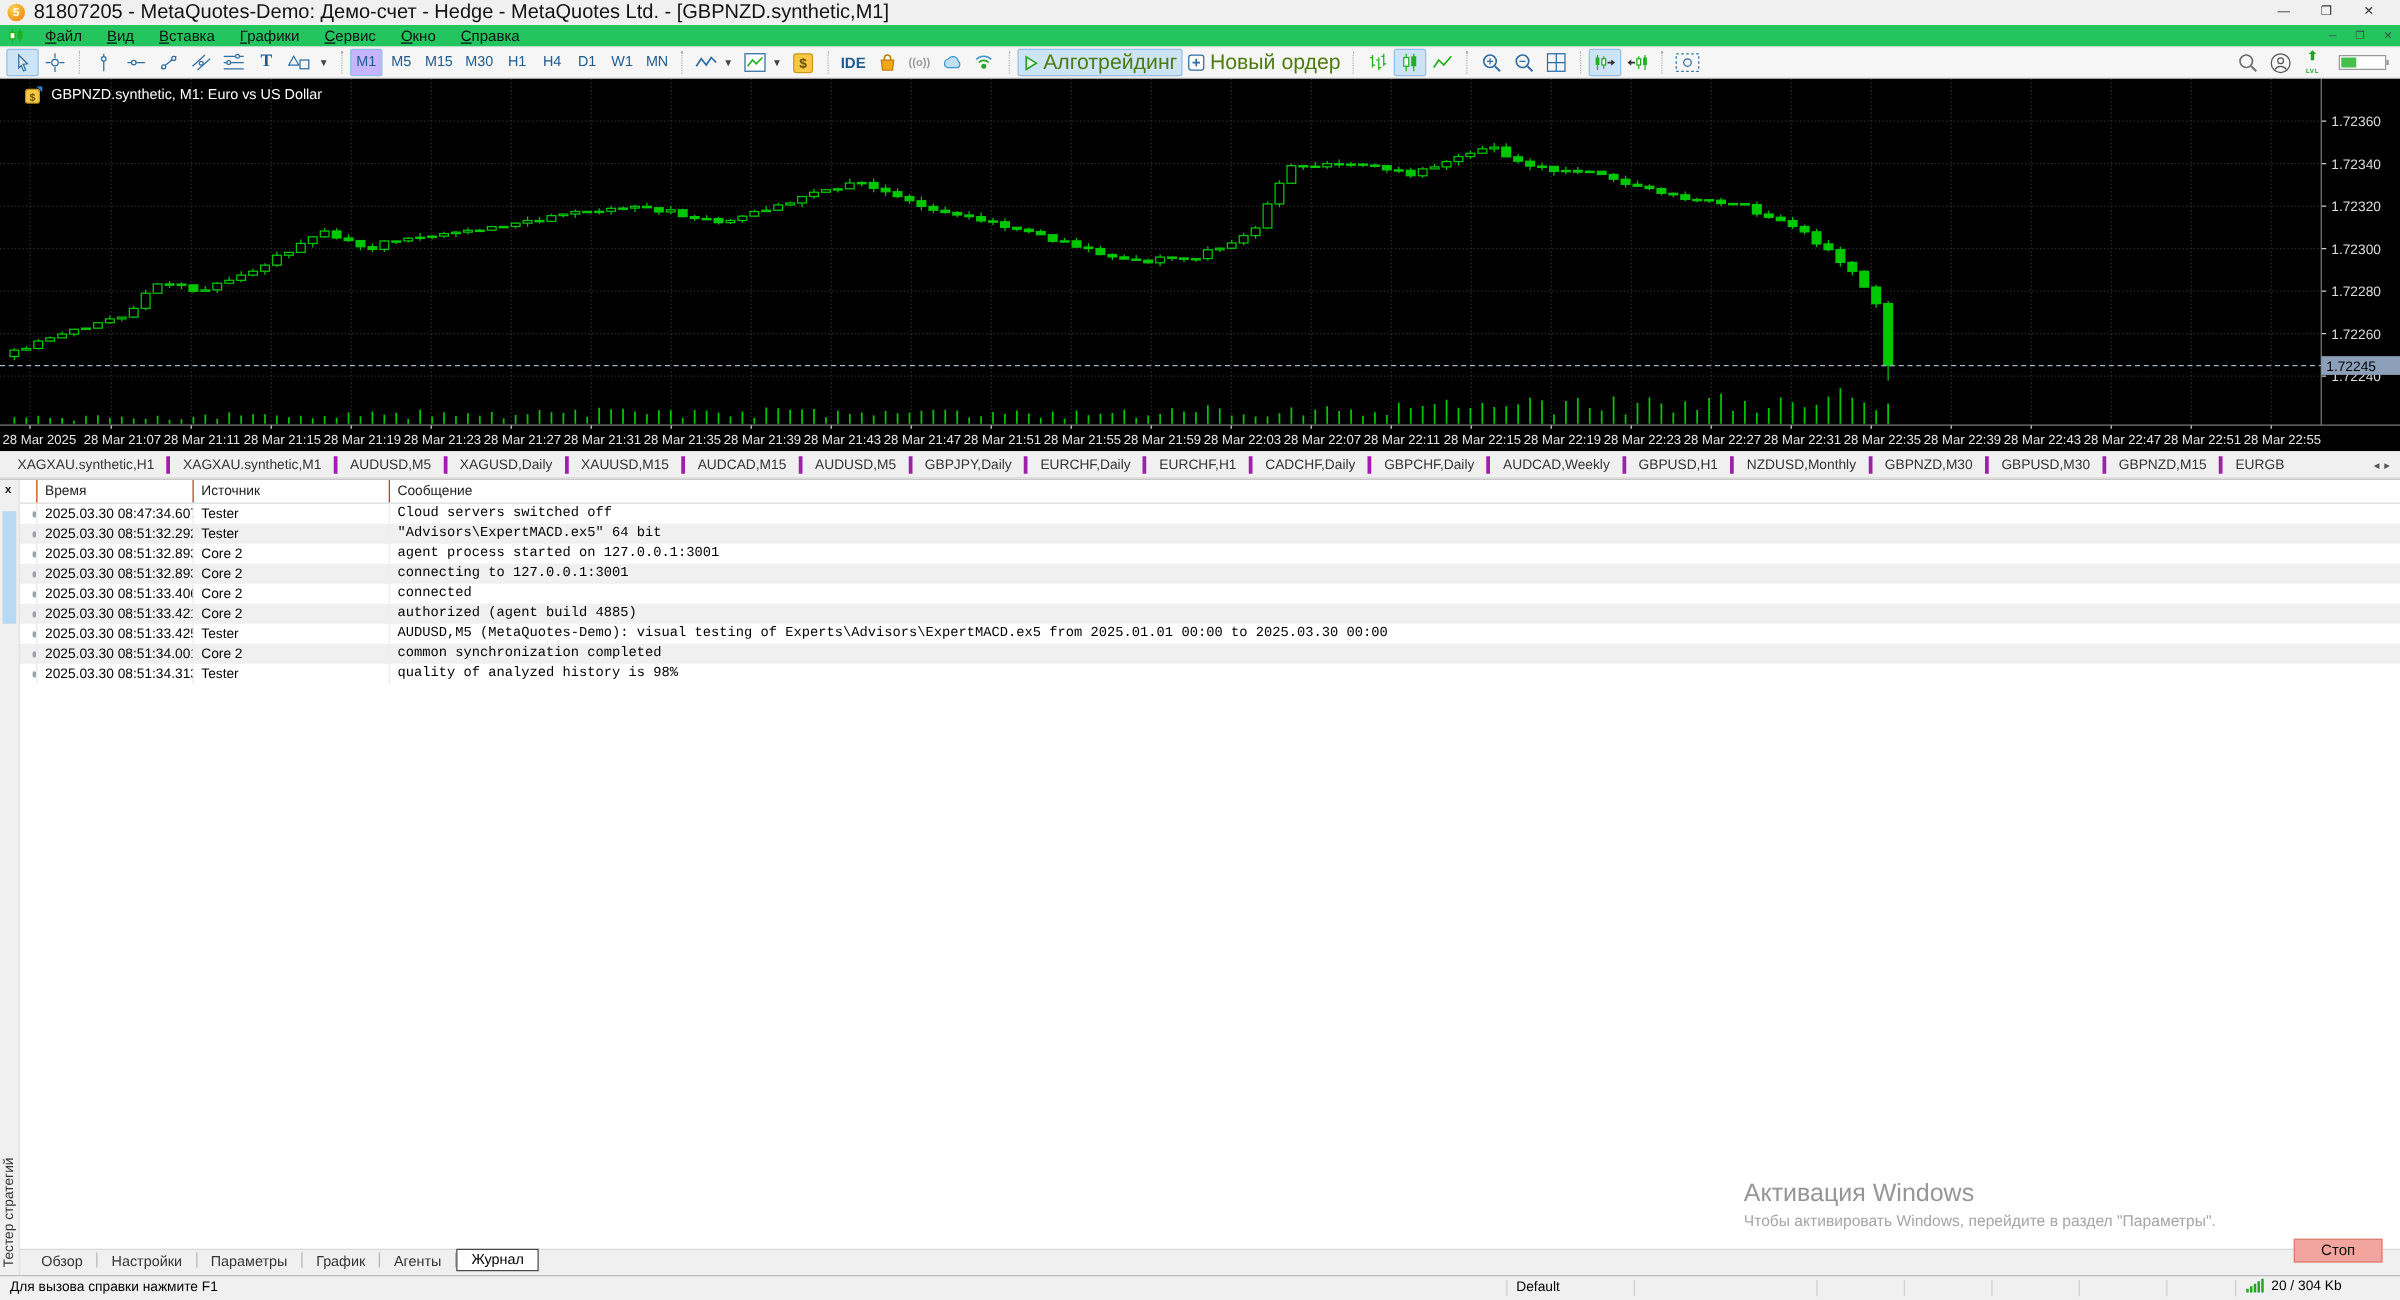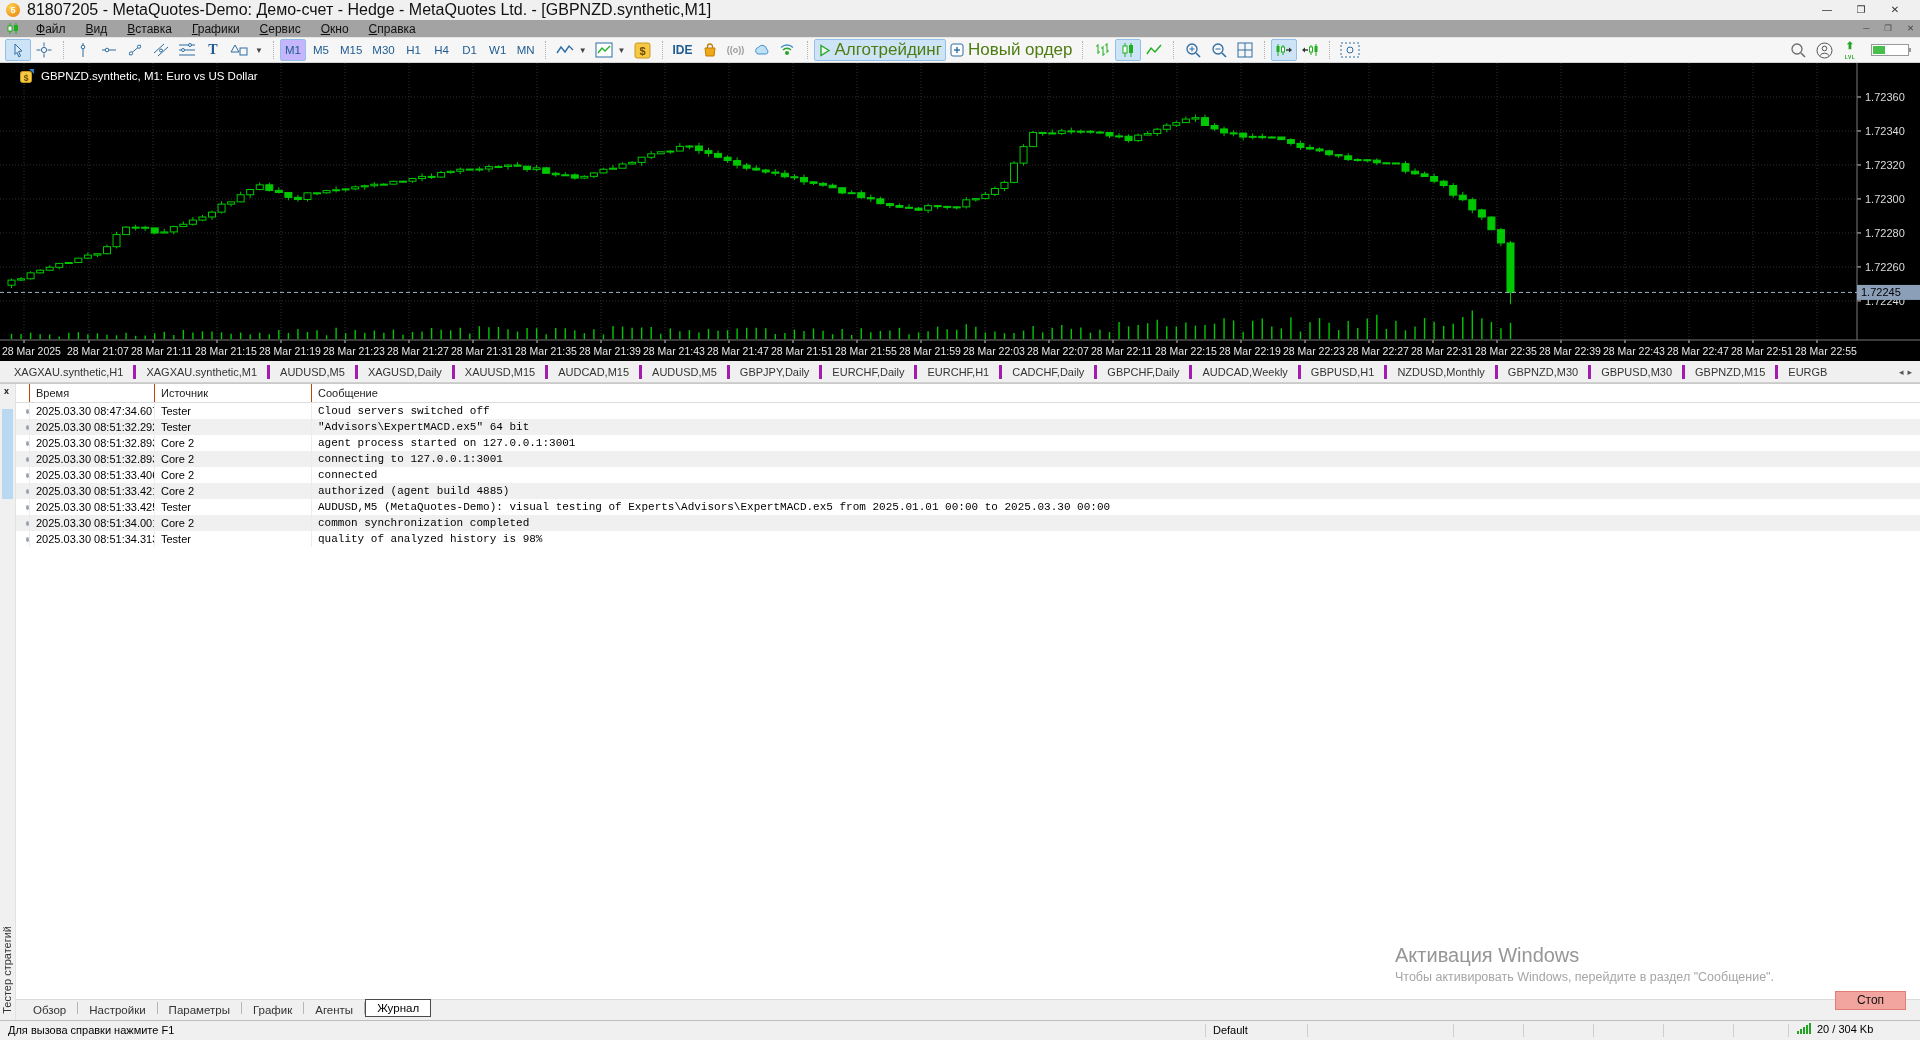--- a/index.html
+++ b/index.html
@@ -6,21 +6,21 @@
 html,body{width:1920px;height:1040px;overflow:hidden}
 body{font-family:"Liberation Sans",sans-serif;background:#f0f0f0;position:relative;font-size:12px;color:#000}
 u{text-decoration:underline}
 
 .titlebar{height:20px;display:flex;align-items:center;padding:0 6px;background:#f0f0f0}
 .app-icon{width:14px;height:14px;border-radius:50%;background:radial-gradient(circle at 35% 30%,#ffd24d,#f0941f 70%,#c96f12);display:inline-flex;align-items:center;justify-content:center;color:#fff;font-size:9px;font-weight:bold;margin-right:7px}
 .title-text{font-size:16px;color:#111;white-space:nowrap}
 .win-controls{margin-left:auto;display:flex;gap:0;padding-right:2px}
 .win-btn{width:34px;text-align:center;font-size:10px;color:#333;line-height:20px}
 
-.menubar{height:17px;display:flex;align-items:center;background:#a3a3a3;position:relative}
+.menubar{height:17px;display:flex;align-items:center;background:#22c55e;position:relative}
 .menu-chart-icon{margin:0 6px 0 6px;display:inline-flex}
 .menu-item{padding:0 10px;font-size:12px;color:#111}
 .child-controls{position:absolute;right:6px;top:0;display:flex;gap:15px;color:#444;font-size:8.5px;line-height:17px}
 
 .toolbar{height:26px;background:#f6f6f6;border-top:1px solid #e6e6e6;border-bottom:1px solid #d2d2d2;display:flex;align-items:center;padding:0 5px}
 .vsep{width:1px;height:18px;border-left:1px dotted #b3b3b3;margin:0 6px}
 .tb{height:22px;min-width:26px;display:inline-flex;align-items:center;justify-content:center;gap:4px;border:1px solid transparent;border-radius:2px;color:#1d5b91;padding:0 3px}
 .tb svg{display:block}
 .tb.sel{background:#cde4f7;border-color:#92c0e8}
 .tb.txt{font-size:12px;font-weight:bold}
@@ -1057,21 +1057,21 @@
           </div>
           <div>2025.03.30 08:51:34.313</div>
           <div>Tester</div>
           <div class="jmsg">quality of analyzed history is 98%</div>
         </div>
       </div>
   </div>
 
   <div class="watermark">
     <div class="l1">Активация Windows</div>
-    <div class="l2">Чтобы активировать Windows, перейдите в раздел "Сообщение".</div>
+    <div class="l2">Чтобы активировать Windows, перейдите в раздел "Параметры".</div>
   </div>
 
   <div class="tester-tabs">
       <span id="tester-tabs" style="display:flex;align-items:flex-start">
         <span class="ttab">Обзор</span>
         <span class="tsep"></span>
         <span class="ttab">Настройки</span>
         <span class="tsep"></span>
         <span class="ttab">Параметры</span>
         <span class="tsep"></span>

